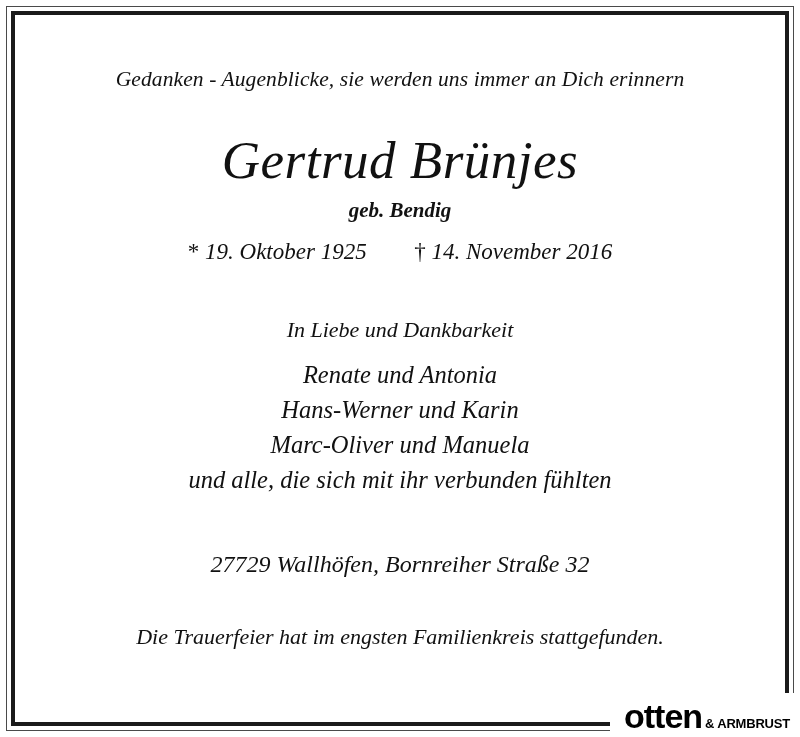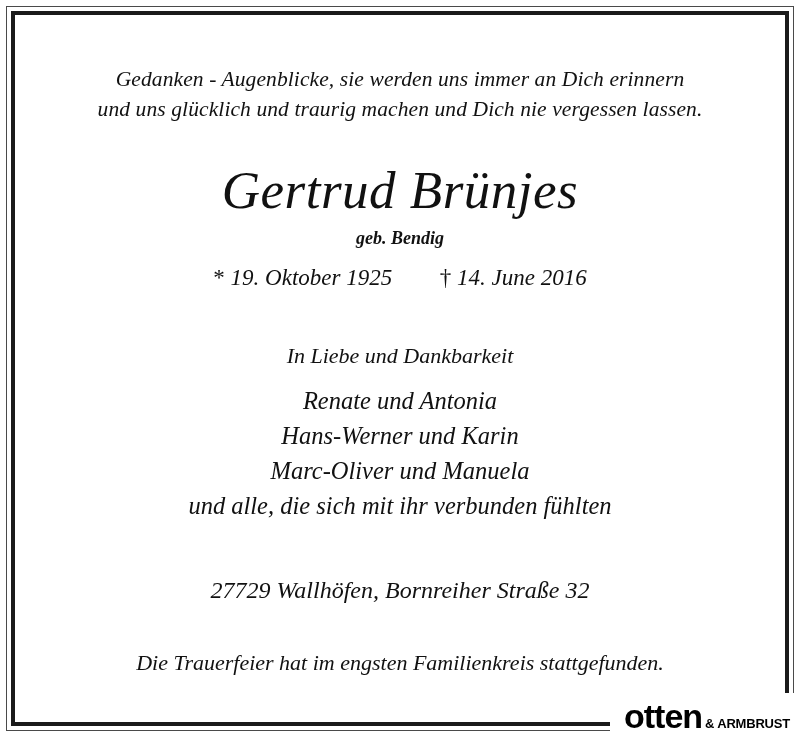--- a/index.html
+++ b/index.html
@@ -68,21 +68,21 @@
   .name {
     font-size: 53px;
     line-height: 60px;
     font-style: italic;
     font-weight: normal;
     letter-spacing: 0.5px;
     margin-top: 36px;
   }
 
   .maiden {
-    font-size: 18px;
+    font-size: 21px;
     font-style: italic;
     font-weight: bold;
     margin-top: 8px;
   }
 
   .dates {
     font-size: 23px;
     font-style: italic;
     margin-top: 16px;
     white-space: nowrap;
@@ -155,33 +155,32 @@
 </head>
 <body>
 
 <div class="page">
   <div class="outer-frame"></div>
   <div class="inner-frame">
     <div class="content">
 
       <div class="epitaph">
         <span class="line">Gedanken - Augenblicke, sie werden uns immer an Dich erinnern</span>
-        <span class="line">und uns glücklich und traurig machen und Dich nie vergessen lassen.</span>
       </div>
 
       <div class="name">Gertrud Brünjes</div>
 
       <div class="maiden">geb. Bendig</div>
 
       <div class="dates">
         <span class="sym">*</span>
         <span>19. Oktober 1925</span>
         <span class="gap"></span>
         <span class="sym">†</span>
-        <span>14. June 2016</span>
+        <span>14. November 2016</span>
       </div>
 
       <div class="dedication">In Liebe und Dankbarkeit</div>
 
       <div class="mourners">
         <span class="m-line">Renate und Antonia</span>
         <span class="m-line">Hans-Werner und Karin</span>
         <span class="m-line">Marc-Oliver und Manuela</span>
         <span class="m-line">und alle, die sich mit ihr verbunden fühlten</span>
       </div>

